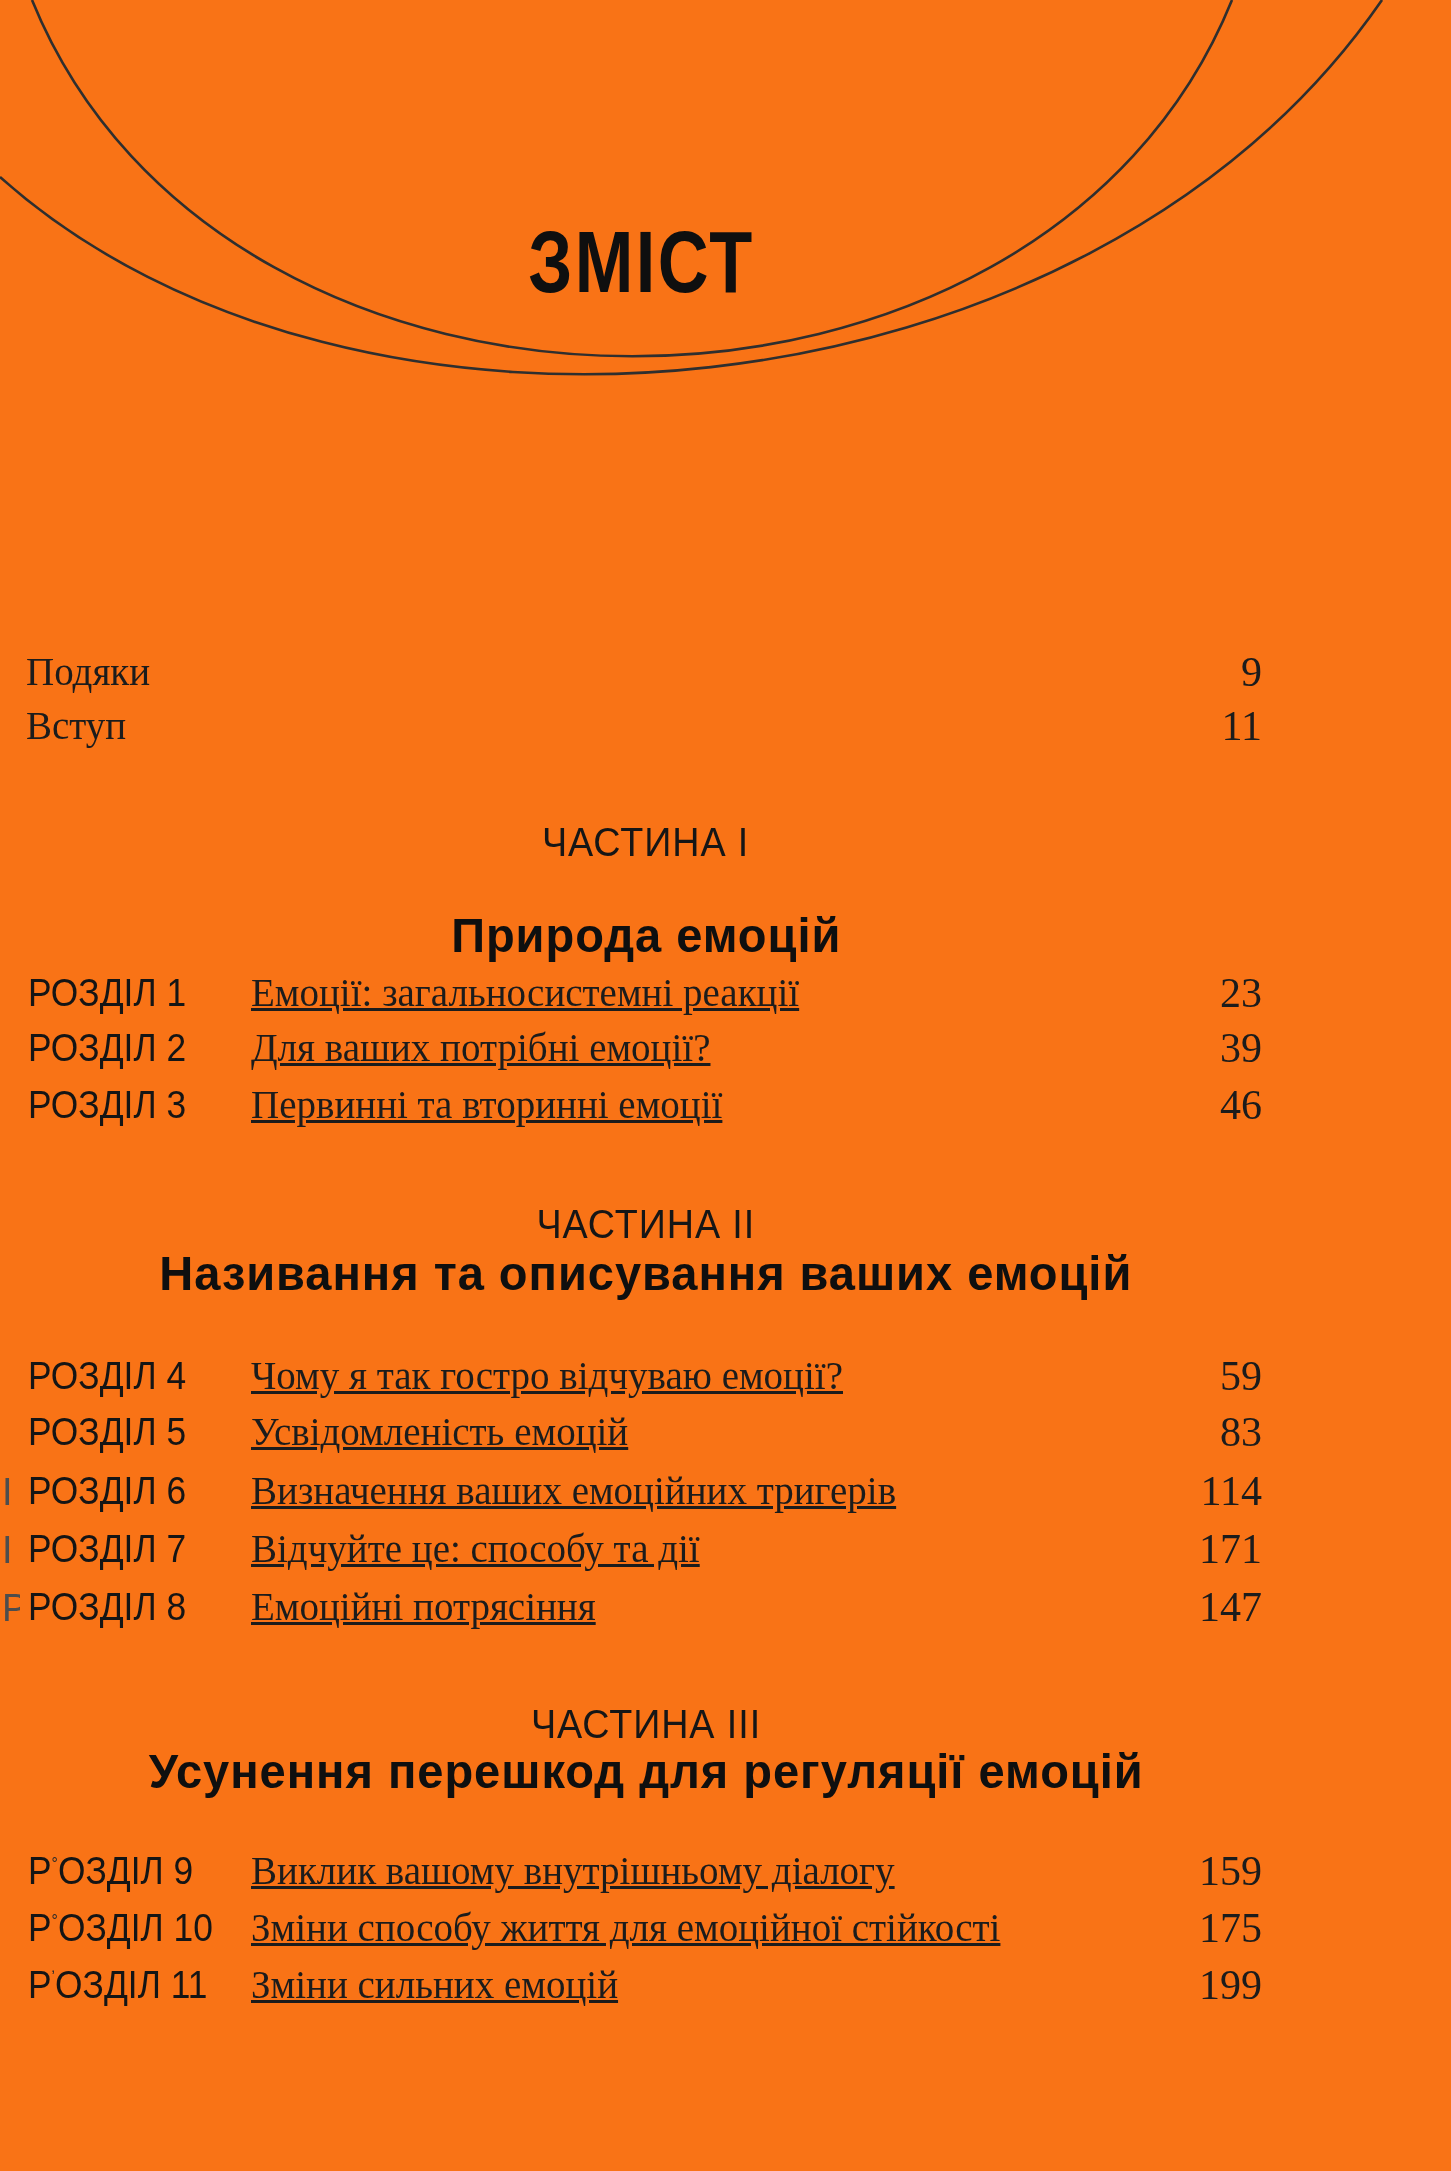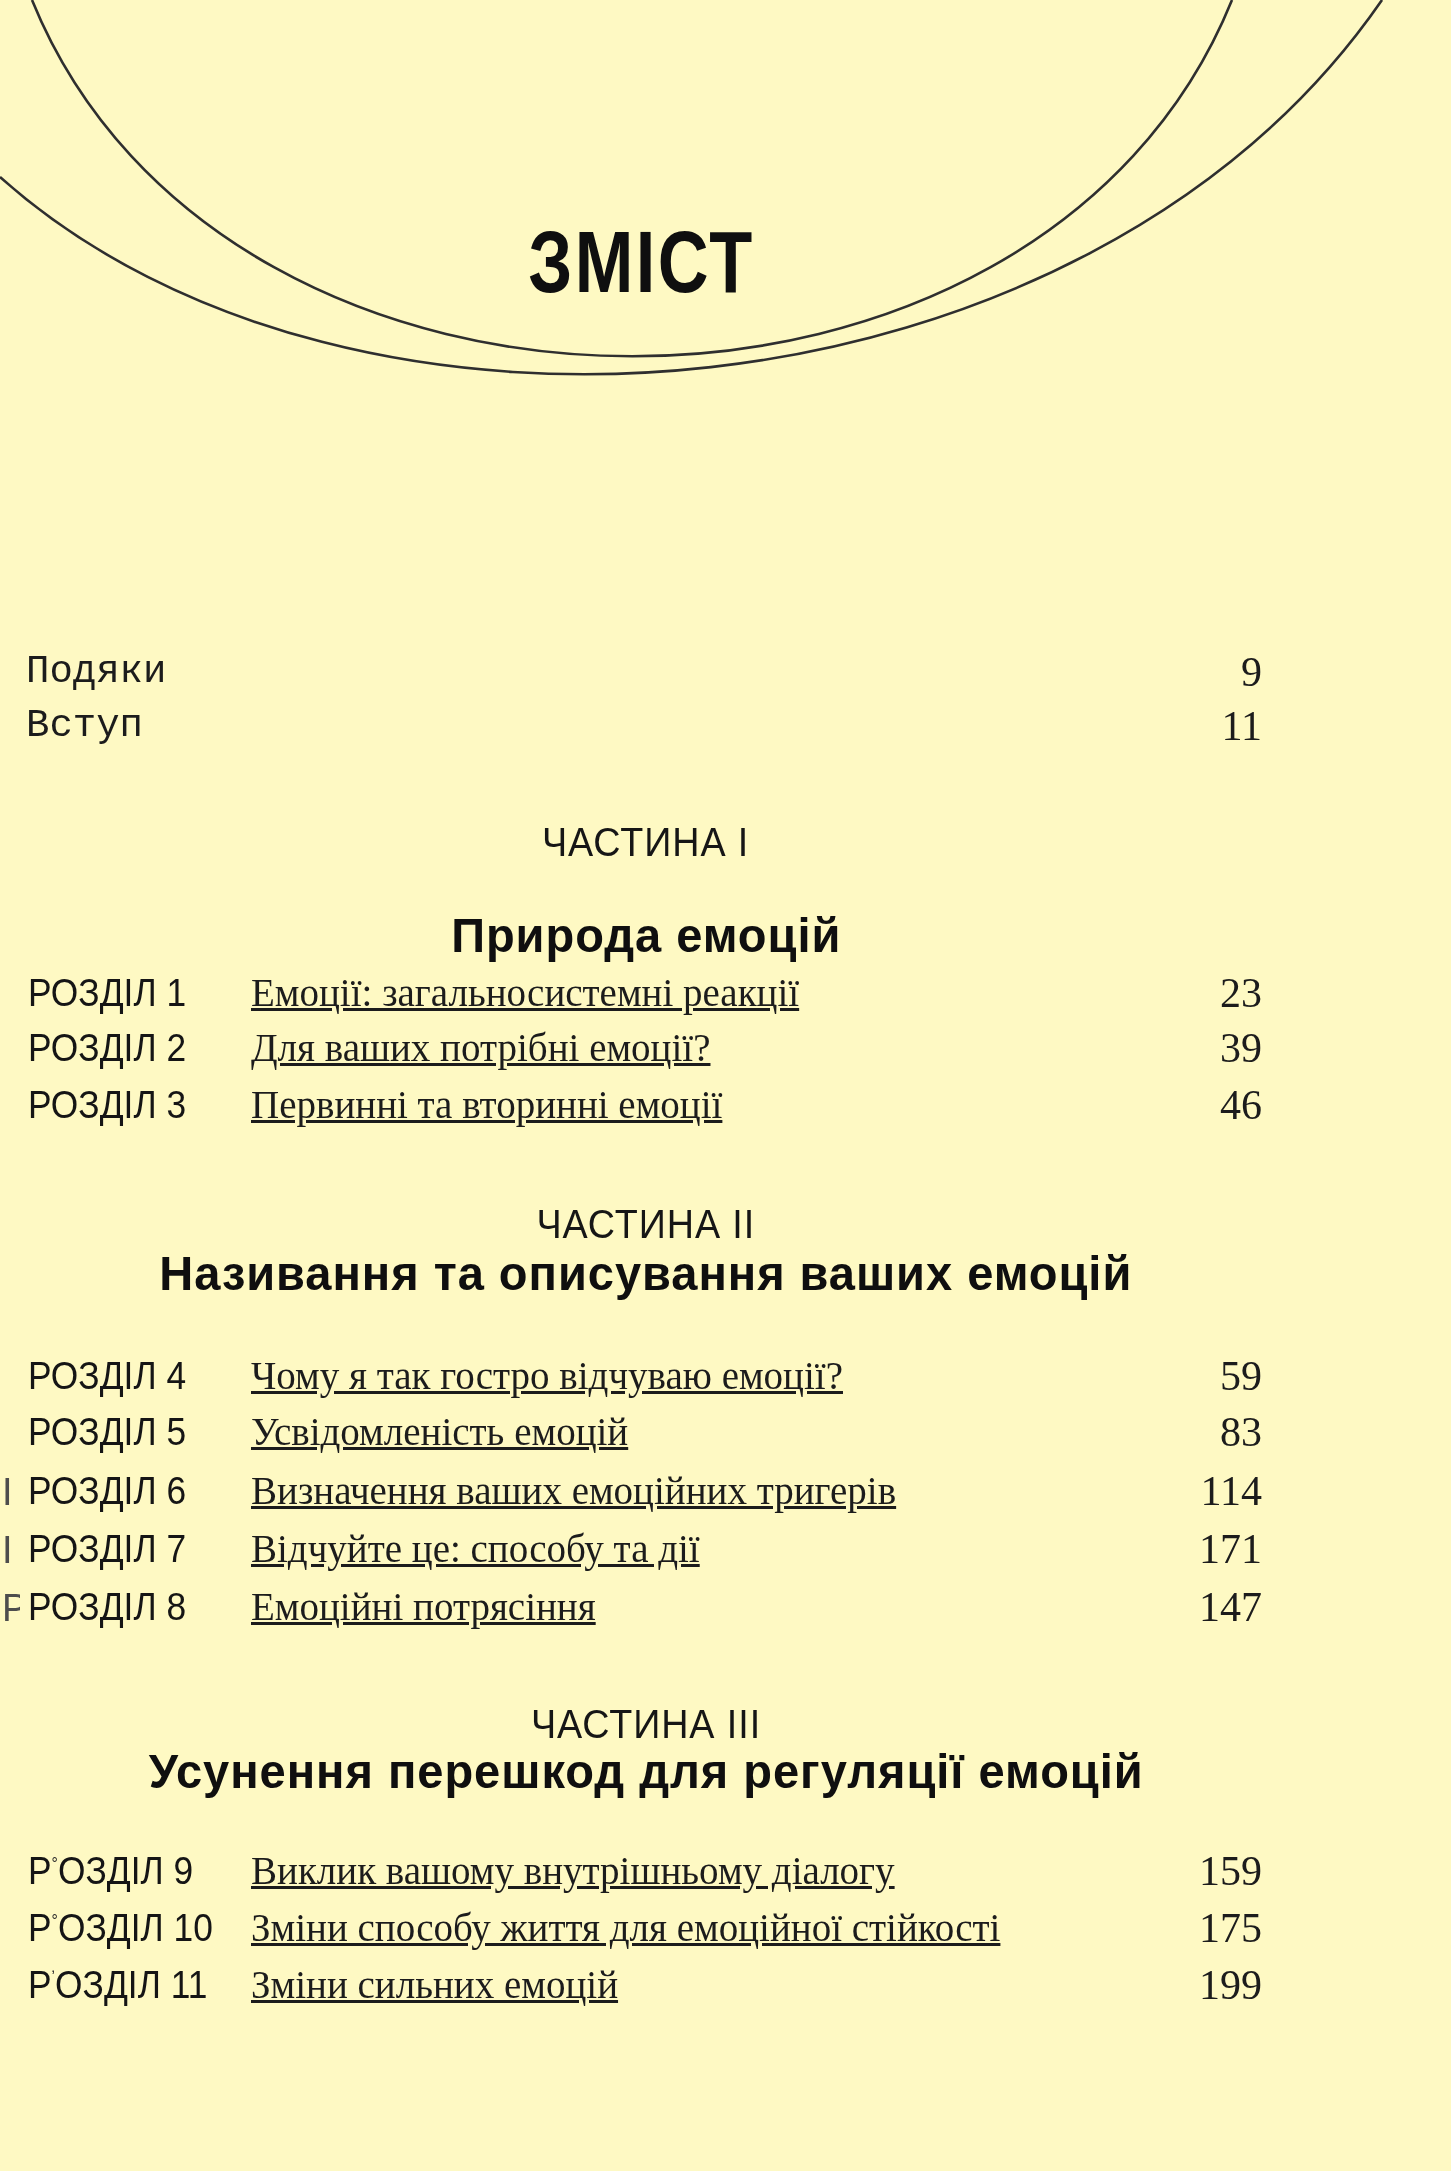--- a/index.html
+++ b/index.html
@@ -1,20 +1,20 @@
 <!DOCTYPE html>
 <html lang="uk"><head>
 <meta charset="utf-8">
 <style>
   html, body { margin: 0; padding: 0; background: #e8e8e8; }
   .page {
     position: relative;
     width: 1451px;
     height: 2171px;
-    background: #fef9c3;
+    background: #f97316;
     overflow: hidden;
     font-family: "Liberation Serif", serif;
     color: #1c1c1c;
   }
   .decor { position: absolute; top: 0; left: 0; }
   .decor path { fill: none; stroke: #2f2f2f; stroke-width: 2.6; }
 
   .title-wrap { position: absolute; top: 216px; left: 0; width: 1282px; text-align: center; }
   .title {
     display: inline-block;
@@ -46,21 +46,21 @@
     font-weight: 700;
     font-size: 49px;
     line-height: 54px;
     letter-spacing: 1px;
     color: #0f0f0f;
     transform: scaleX(0.96);
     transform-origin: center;
   }
 
   .row { position: absolute; left: 0; width: 1451px; height: 46px; line-height: 46px; white-space: nowrap; }
-  .fm-title { position: absolute; left: 26px; font-size: 39px; font-family: Liberation Mono, monospace; }
+  .fm-title { position: absolute; left: 26px; font-size: 39px; }
   .pg { position: absolute; left: 1080px; width: 182px; text-align: right; font-size: 42px; }
 
   .edge-art {
     position: absolute; left: 2px; top: 1px;
     width: 18px; overflow: hidden;
     font-family: "Liberation Sans", sans-serif;
     font-size: 38px; color: #4d4d4d;
   }
   .ch-label {
     position: absolute; left: 28px;

